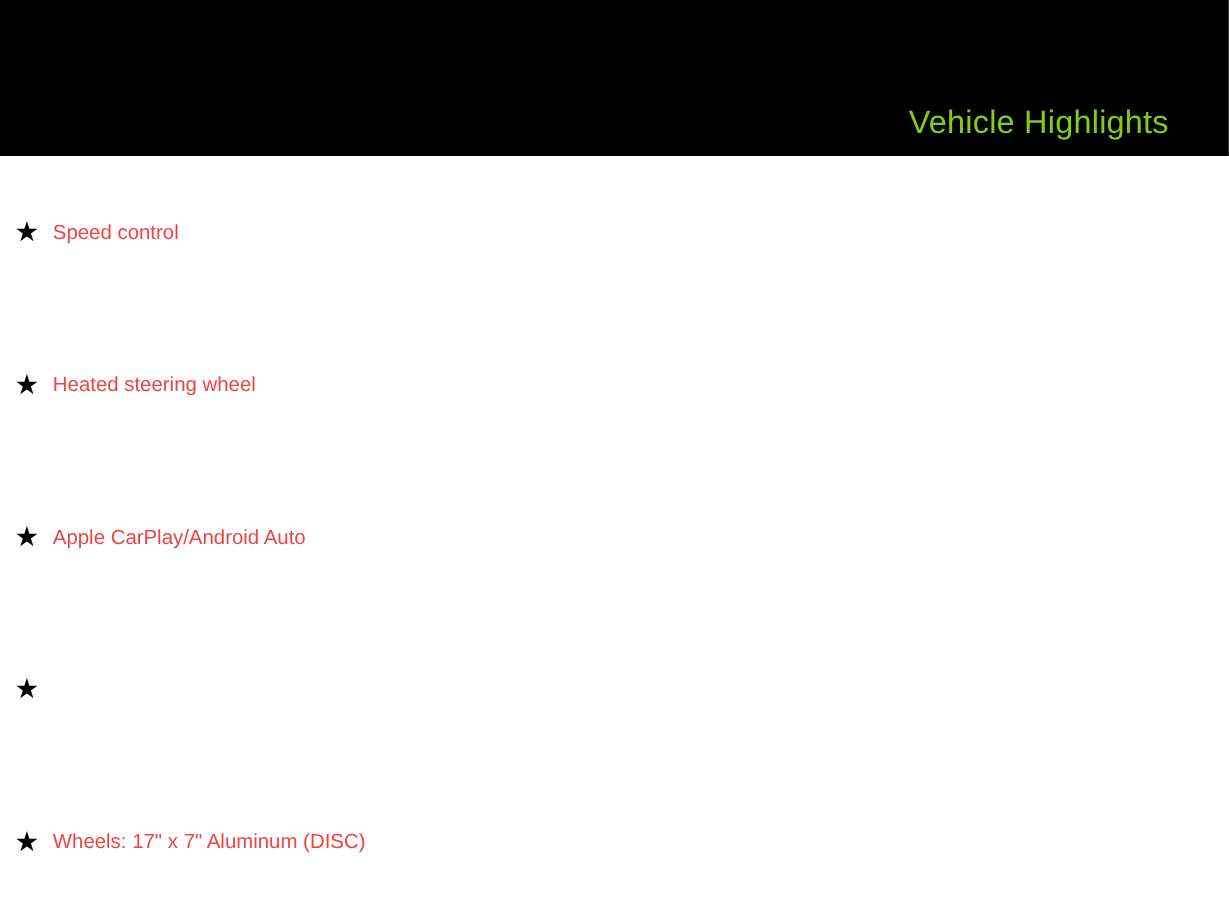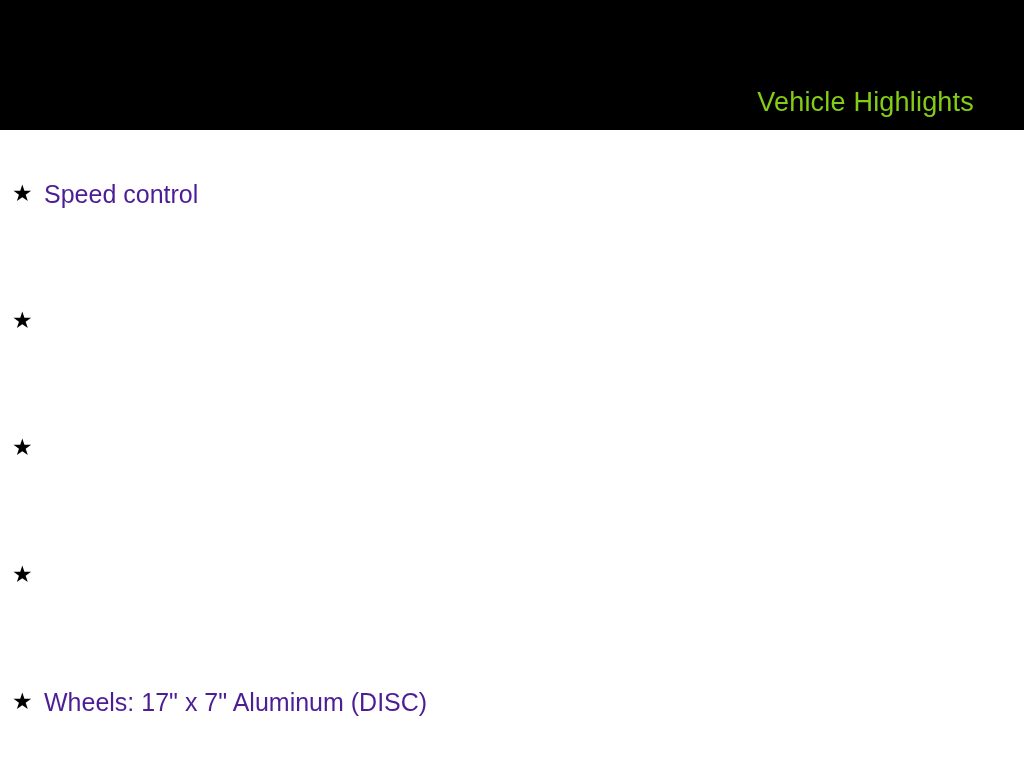--- a/index.html
+++ b/index.html
@@ -58,22 +58,22 @@
   }
   .bullet-star {
     width: 32px;
     flex: 0 0 32px;
     color: #000000;
     font-size: 23px;
     line-height: 23px;
     text-align: left;
   }
   .highlight-text {
-    color: #4c1d95;
-    font-size: 25px;
+    color: #ef4444;
+    font-size: 17px;
     line-height: 30px;
     font-weight: 400;
     white-space: nowrap;
   }
 </style>
 </head>
 <body>
 
 <div class="page">
 
@@ -83,24 +83,26 @@
 
   <ul class="highlights">
 
     <li class="highlight-item">
       <span class="bullet-star">★</span>
       <span class="highlight-text">Speed control</span>
     </li>
 
     <li class="highlight-item">
       <span class="bullet-star">★</span>
+      <span class="highlight-text">Heated steering wheel</span>
     </li>
 
     <li class="highlight-item">
       <span class="bullet-star">★</span>
+      <span class="highlight-text">Apple CarPlay/Android Auto</span>
     </li>
 
     <li class="highlight-item">
       <span class="bullet-star">★</span>
     </li>
 
     <li class="highlight-item">
       <span class="bullet-star">★</span>
       <span class="highlight-text">Wheels: 17" x 7" Aluminum (DISC)</span>
     </li>

